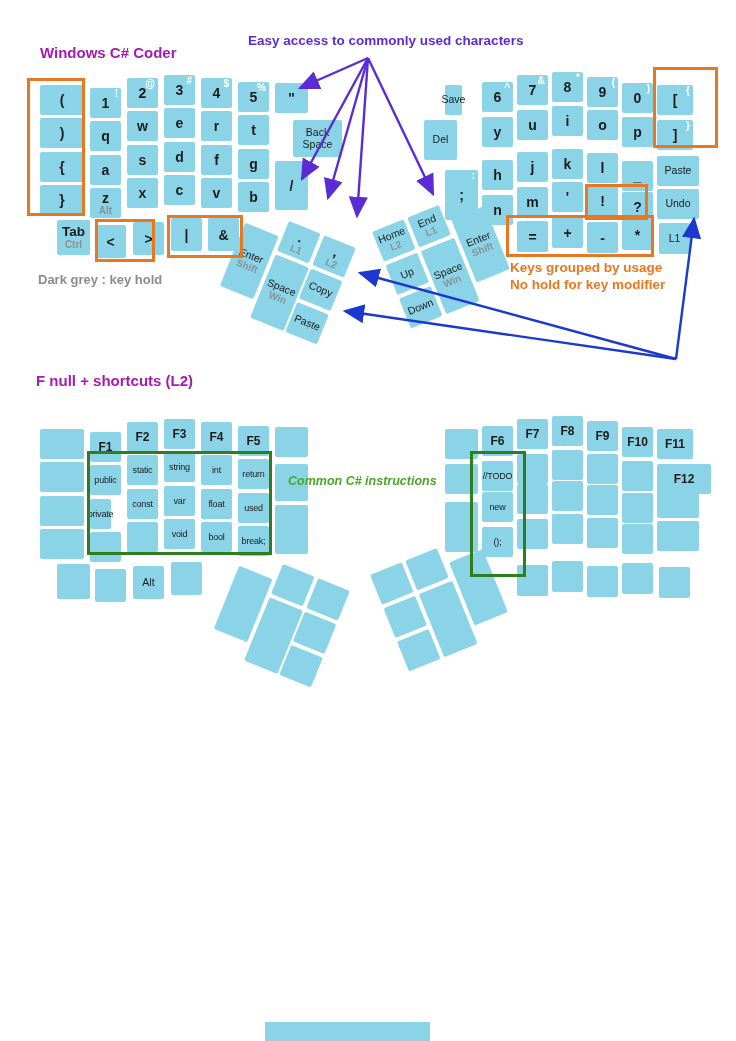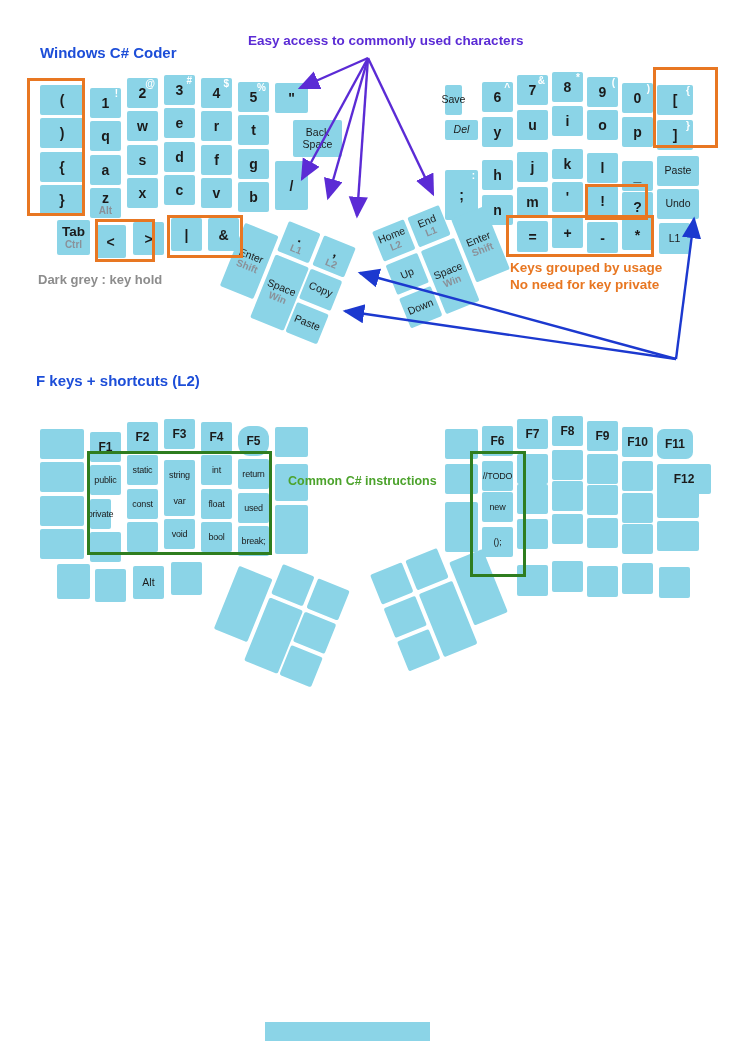--- a/index.html
+++ b/index.html
@@ -14,42 +14,42 @@
   .klabel{line-height:1;}
   .klabel.sym{font-size:14px;font-weight:bold;}
   .klabel.word{font-size:10.5px;font-weight:400;text-align:center;line-height:1.05;}
   .klabel.wordb{font-size:13.5px;font-weight:bold;}
   .klabel.fkey{font-size:12px;font-weight:bold;}
   .klabel.code{font-size:9px;font-weight:400;letter-spacing:-0.2px;white-space:nowrap;}
   .thumb-cluster{position:absolute;transform-origin:0 0;}
   .hbox{position:absolute;border:3px solid #e87722;box-sizing:border-box;z-index:6;}
   .gbox{position:absolute;border:3px solid #2f7d1f;box-sizing:border-box;z-index:6;}
   .anno{position:absolute;white-space:nowrap;z-index:7;}
-  .anno.title{color:#1d4ed8;font-size:15px;font-weight:bold;}
+  .anno.title{color:#a21caf;font-size:15px;font-weight:bold;}
   .anno.purple{color:#5b2bd5;font-size:13.5px;font-weight:600;}
   .anno.orange{color:#e87722;font-size:13.5px;font-weight:600;line-height:17px;}
   .anno.blue{color:#1c39cf;font-size:13.5px;font-weight:600;}
-  .anno.green{color:#4ca32c;font-size:12.5px;font-weight:600;}
+  .anno.green{color:#4ca32c;font-size:12.5px;font-weight:600;font-style:italic;}
   .anno.grey{color:#8c8c8c;font-size:13px;font-weight:bold;}
   svg.overlay{position:absolute;left:0;top:0;z-index:8;pointer-events:none;}
   .partial-strip{position:absolute;background:#8bd4e7;z-index:1;}
 </style>
 </head>
 <body>
 
 <div class="stage">
 
   <div class="anno title" style="left:40px;top:44px;">Windows C# Coder</div>
   <div class="anno purple" style="left:248px;top:33px;">Easy access to commonly used characters</div>
   <div class="anno grey" style="left:38px;top:272px;">Dark grey : key hold</div>
   <div class="anno orange" style="left:510px;top:259px;">
     <div>Keys grouped by usage</div>
-    <div>No need for key private</div>
+    <div>No hold for key modifier</div>
   </div>
-  <div class="anno title" style="left:36px;top:372px;">F keys + shortcuts (L2)</div>
+  <div class="anno title" style="left:36px;top:372px;">F null + shortcuts (L2)</div>
   <div class="anno green" style="left:288px;top:474px;">Common C# instructions</div>
 
   <div id="keys-root">
       <div class="key" style="left: 40px; top: 85px; width: 44px; height: 30px;">
         <span class="klabel sym">(</span>
       </div>
       <div class="key" style="left: 40px; top: 118px; width: 44px; height: 30px;">
         <span class="klabel sym">)</span>
       </div>
       <div class="key" style="left: 40px; top: 152px; width: 44px; height: 30px;">
@@ -145,21 +145,21 @@
       </div>
       <div class="key" style="left: 171px; top: 218px; width: 31px; height: 33px;">
         <span class="klabel sym">|</span>
       </div>
       <div class="key" style="left: 208px; top: 218px; width: 31px; height: 33px;">
         <span class="klabel sym">&amp;</span>
       </div>
       <div class="key" style="left: 445px; top: 85px; width: 17px; height: 30px;">
         <span class="klabel word">Save</span>
       </div>
-      <div class="key" style="left: 445px; top: 120px; width: 33px; height: 20px; font-style: italic;">
+      <div class="key" style="left: 424px; top: 120px; width: 33px; height: 40px;">
         <span class="klabel word">Del</span>
       </div>
       <div class="key" style="left: 445px; top: 170px; width: 33px; height: 50px;">
         <span class="kshift">:</span>
         <span class="klabel sym">;</span>
       </div>
       <div class="key" style="left: 482px; top: 82px; width: 31px; height: 30px;">
         <span class="kshift">^</span>
         <span class="klabel sym">6</span>
       </div>
@@ -321,42 +321,42 @@
       <div class="key" style="left: 127px; top: 455px; width: 31px; height: 30px;">
         <span class="klabel code">static</span>
       </div>
       <div class="key" style="left: 127px; top: 489px; width: 31px; height: 30px;">
         <span class="klabel code">const</span>
       </div>
       <div class="key" style="left: 127px; top: 522px; width: 31px; height: 30px;"></div>
       <div class="key" style="left: 164px; top: 419px; width: 31px; height: 30px;">
         <span class="klabel fkey">F3</span>
       </div>
-      <div class="key" style="left: 164px; top: 452px; width: 31px; height: 30px; margin-top: 8px;">
+      <div class="key" style="left: 164px; top: 452px; width: 31px; height: 30px;">
         <span class="klabel code">string</span>
       </div>
       <div class="key" style="left: 164px; top: 486px; width: 31px; height: 30px;">
         <span class="klabel code">var</span>
       </div>
       <div class="key" style="left: 164px; top: 519px; width: 31px; height: 30px;">
         <span class="klabel code">void</span>
       </div>
       <div class="key" style="left: 201px; top: 422px; width: 31px; height: 30px;">
         <span class="klabel fkey">F4</span>
       </div>
       <div class="key" style="left: 201px; top: 455px; width: 31px; height: 30px;">
         <span class="klabel code">int</span>
       </div>
       <div class="key" style="left: 201px; top: 489px; width: 31px; height: 30px;">
         <span class="klabel code">float</span>
       </div>
       <div class="key" style="left: 201px; top: 522px; width: 31px; height: 30px;">
         <span class="klabel code">bool</span>
       </div>
-      <div class="key" style="left: 238px; top: 426px; width: 31px; height: 30px; border-radius: 12px;">
+      <div class="key" style="left: 238px; top: 426px; width: 31px; height: 30px;">
         <span class="klabel fkey">F5</span>
       </div>
       <div class="key" style="left: 238px; top: 459px; width: 31px; height: 30px;">
         <span class="klabel code">return</span>
       </div>
       <div class="key" style="left: 238px; top: 493px; width: 31px; height: 30px;">
         <span class="klabel code">used</span>
       </div>
       <div class="key" style="left: 238px; top: 526px; width: 31px; height: 30px;">
         <span class="klabel code">break;</span>
@@ -402,21 +402,21 @@
       </div>
       <div class="key" style="left: 587px; top: 454px; width: 31px; height: 30px;"></div>
       <div class="key" style="left: 587px; top: 485px; width: 31px; height: 30px;"></div>
       <div class="key" style="left: 587px; top: 518px; width: 31px; height: 30px;"></div>
       <div class="key" style="left: 622px; top: 427px; width: 31px; height: 30px;">
         <span class="klabel fkey">F10</span>
       </div>
       <div class="key" style="left: 622px; top: 461px; width: 31px; height: 30px;"></div>
       <div class="key" style="left: 622px; top: 493px; width: 31px; height: 30px;"></div>
       <div class="key" style="left: 622px; top: 524px; width: 31px; height: 30px;"></div>
-      <div class="key" style="left: 657px; top: 429px; width: 36px; height: 30px; border-radius: 7px;">
+      <div class="key" style="left: 657px; top: 429px; width: 36px; height: 30px;">
         <span class="klabel fkey">F11</span>
       </div>
       <div class="key" style="left: 657px; top: 464px; width: 54px; height: 30px;">
         <span class="klabel fkey">F12</span>
       </div>
       <div class="key" style="left: 657px; top: 488px; width: 42px; height: 30px;"></div>
       <div class="key" style="left: 657px; top: 521px; width: 42px; height: 30px;"></div>
       <div class="key" style="left: 659px; top: 567px; width: 31px; height: 31px;"></div>
       <div class="key" style="left: 517px; top: 565px; width: 31px; height: 31px;"></div>
       <div class="key" style="left: 552px; top: 561px; width: 31px; height: 31px;"></div>

